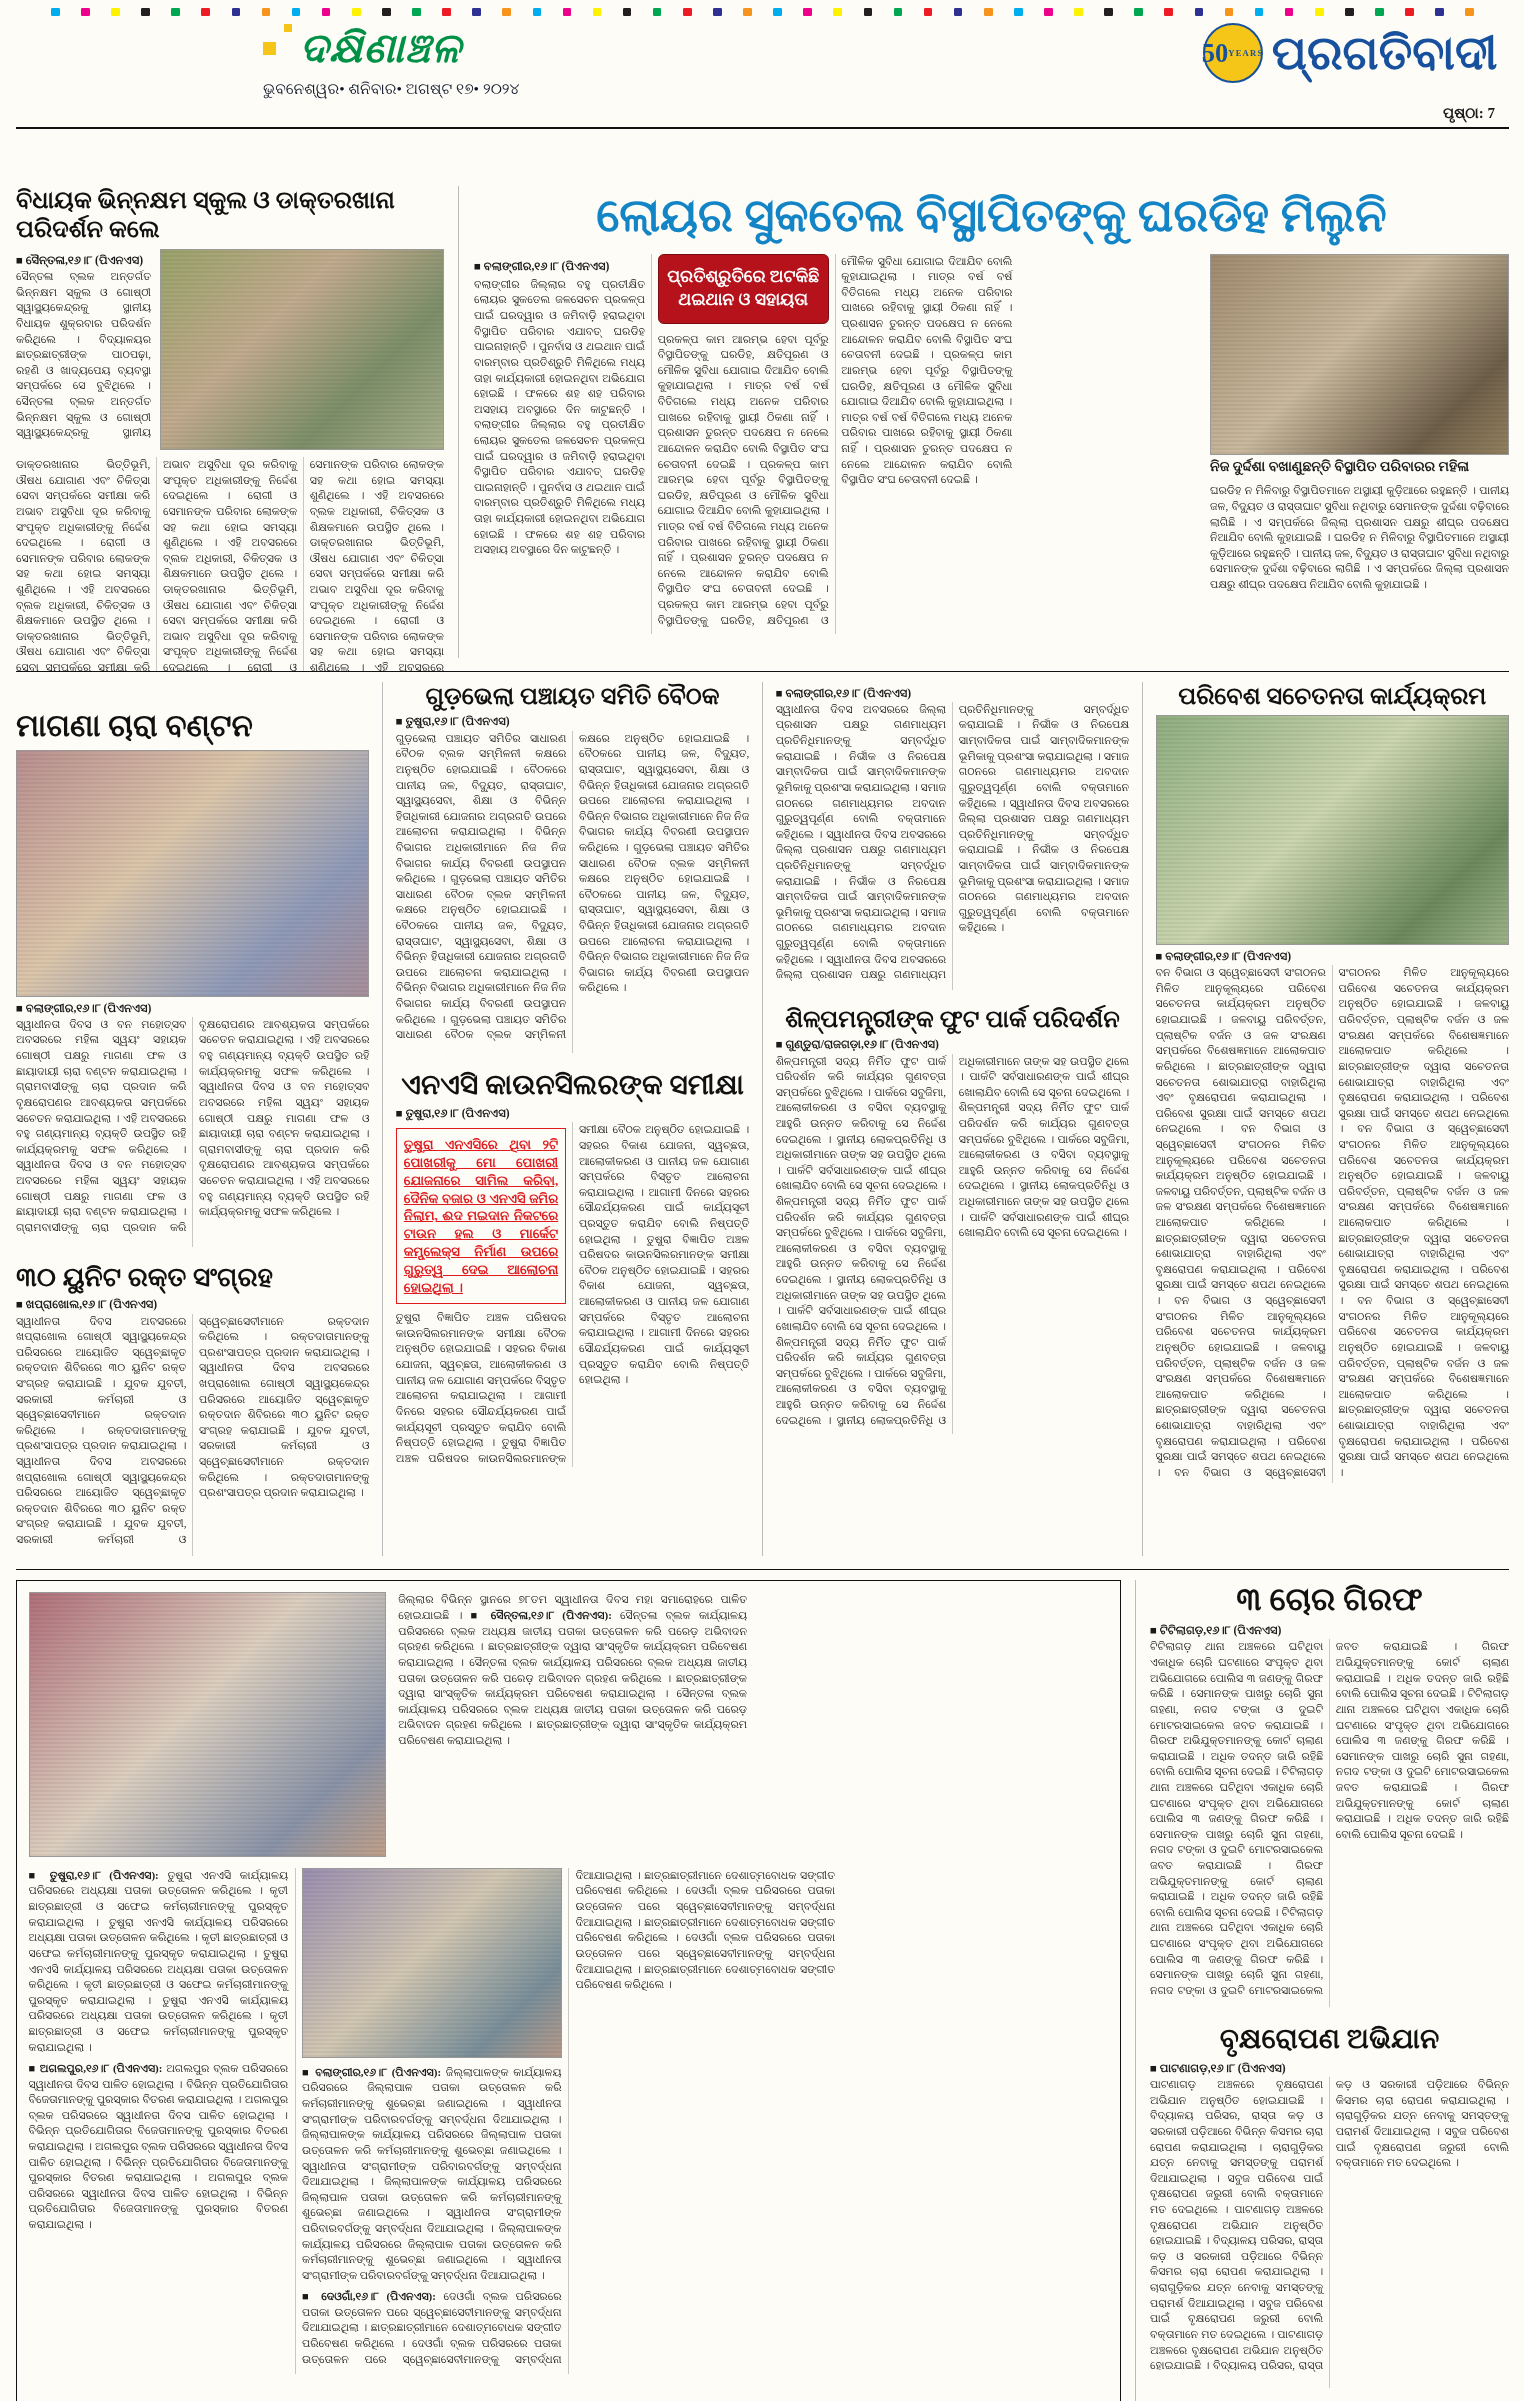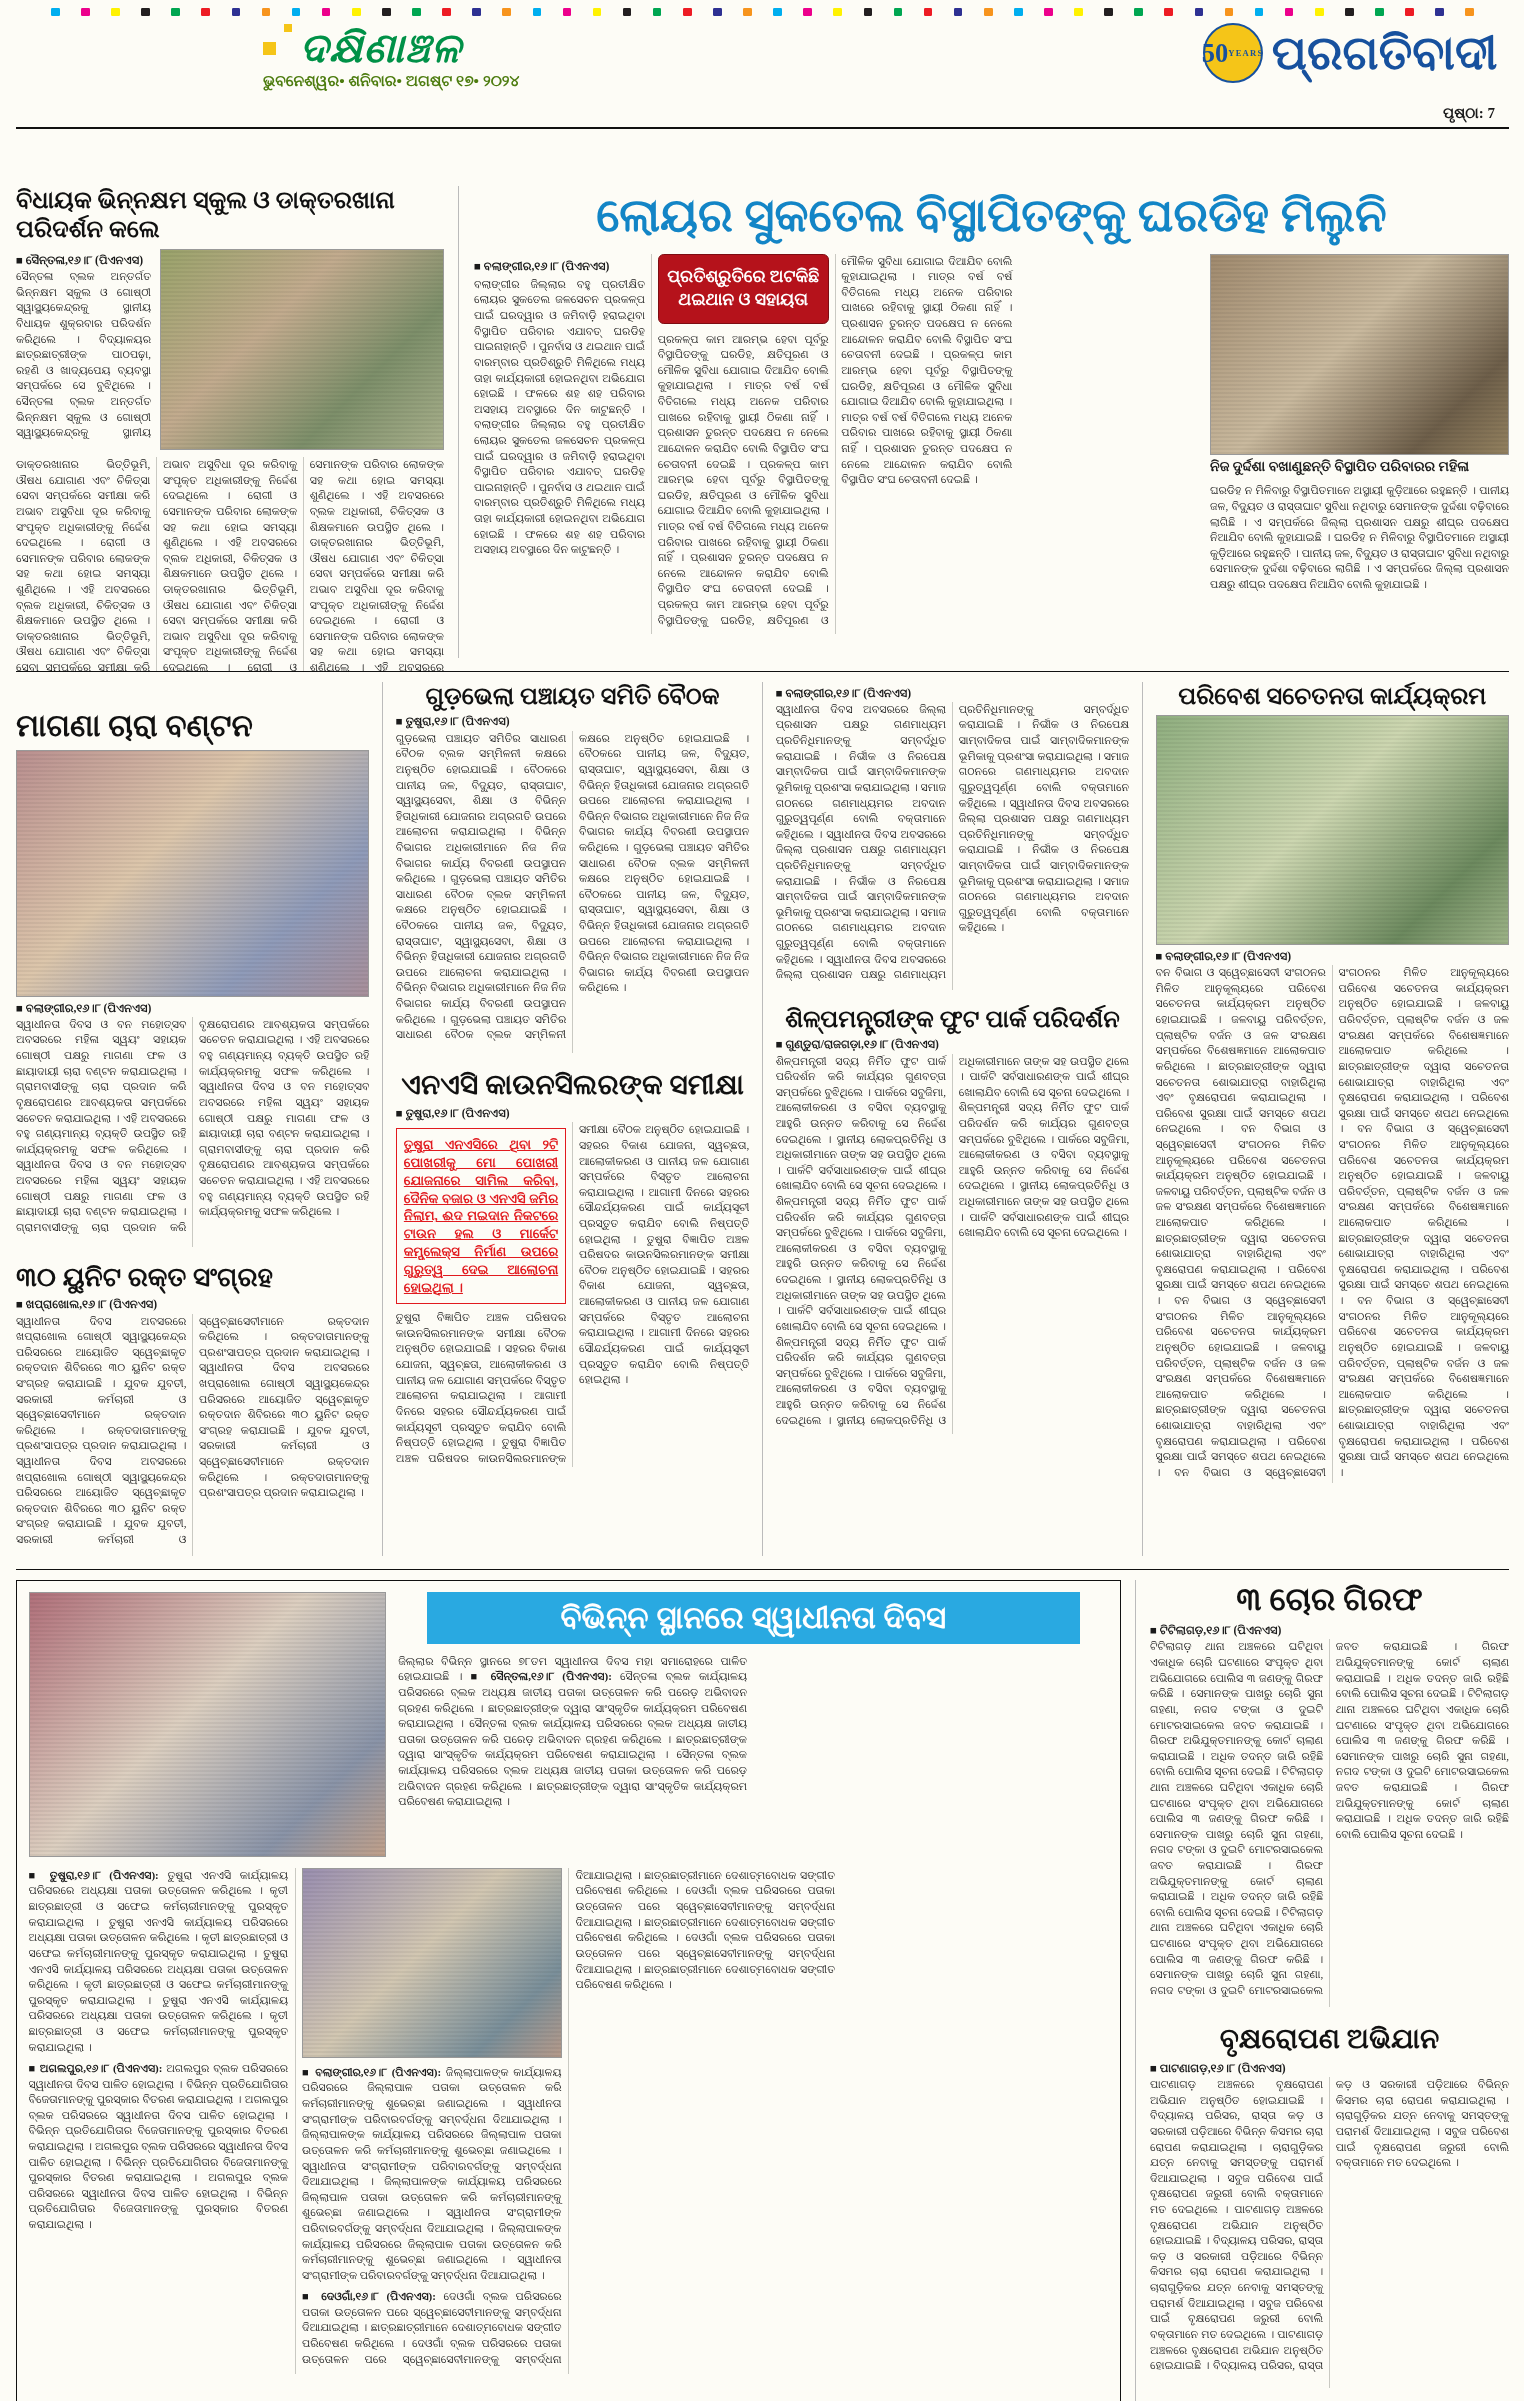--- a/index.html
+++ b/index.html
@@ -11,21 +11,21 @@
   .regmarks { display:flex; justify-content:space-between; align-items:center; height:15px; padding:0 35px; }
   .regmarks .dot { width:8.6px; height:8.6px; border-radius:1.2px; display:inline-block; }
 
   
   .masthead { position:relative; height:109px; border-bottom:2.3px solid #111; }
   .mast-center { position:absolute; left:247px; top:4.6px; }
   .title-wrap { display:flex; align-items:center; gap:8px; }
   .accent { width:12.7px; height:12.7px; background:var(--accent-yellow,#ffd400); display:inline-block; }
   .accent.a2 { width:8px; height:8px; align-self:flex-start; }
   .section-title { font-size:41px; font-weight:bold; font-style:italic; color:var(--section-green,#009147); letter-spacing:1.2px; }
-  .date-line { font-size:15.5px; font-weight:bold; color:#4d7c0f; }
+  .date-line { margin-top:8px; font-size:15.5px; font-weight:normal; color:#0f172a; }
   .brand { position:absolute; right:11.5px; top:3.5px; display:flex; align-items:center; gap:9.2px; }
   .brand-badge { width:60px; height:60px; border-radius:50%; background:var(--accent-yellow,#e8b84b); border:2.9px solid var(--brand-blue,#17519e); display:flex; flex-direction:row; align-items:center; justify-content:center; }
   .brand-badge .years-num { font-size:26.5px; font-weight:bold; color:var(--brand-blue,#17519e); line-height:1; }
   .brand-badge .years-lbl { font-size:8.6px; font-weight:bold; color:var(--brand-blue,#17519e); letter-spacing:1.2px; }
   .brand-name { font-size:47px; font-weight:bold; color:var(--brand-blue,#17519e); }
   .pagenum { position:absolute; right:14px; bottom:4.6px; font-size:15px; font-weight:bold; }
 
   
   .hl { font-weight:bold; color:#111; line-height:1.2; text-align:center; }
   .dateline { font-weight:bold; font-size:11.5px; margin:4.6px 0 2.3px; }
@@ -250,21 +250,20 @@
     </div>
 
   </section>
 
   <section class="bottom-section">
 
     <div class="indep-box">
       <div class="indep-top">
         <div class="photo tint-flag indep-photo"></div>
         <div class="indep-right">
-          <div class="banner">ବିଭିନ୍ନ ସ୍ଥାନରେ ସ୍ୱାଧୀନତା ଦିବସ</div>
           <p class="body cols2" style="height:196px;"><span>ଜିଲ୍ଲାର ବିଭିନ୍ନ ସ୍ଥାନରେ ୭୮ତମ ସ୍ୱାଧୀନତା ଦିବସ ମହା ସମାରୋହରେ ପାଳିତ ହୋଇଯାଇଛି ।</span> <span class="seg-dl">■ ସୈନ୍ତଳା,୧୬।୮ (ପିଏନଏସ):</span> <span>ସୈନ୍ତଳା ବ୍ଲକ କାର୍ଯ୍ୟାଳୟ ପରିସରରେ ବ୍ଲକ ଅଧ୍ୟକ୍ଷ ଜାତୀୟ ପତାକା ଉତ୍ତୋଳନ କରି ପରେଡ଼ ଅଭିବାଦନ ଗ୍ରହଣ କରିଥିଲେ । ଛାତ୍ରଛାତ୍ରୀଙ୍କ ଦ୍ୱାରା ସାଂସ୍କୃତିକ କାର୍ଯ୍ୟକ୍ରମ ପରିବେଷଣ କରାଯାଇଥିଲା । ସୈନ୍ତଳା ବ୍ଲକ କାର୍ଯ୍ୟାଳୟ ପରିସରରେ ବ୍ଲକ ଅଧ୍ୟକ୍ଷ ଜାତୀୟ ପତାକା ଉତ୍ତୋଳନ କରି ପରେଡ଼ ଅଭିବାଦନ ଗ୍ରହଣ କରିଥିଲେ । ଛାତ୍ରଛାତ୍ରୀଙ୍କ ଦ୍ୱାରା ସାଂସ୍କୃତିକ କାର୍ଯ୍ୟକ୍ରମ ପରିବେଷଣ କରାଯାଇଥିଲା । ସୈନ୍ତଳା ବ୍ଲକ କାର୍ଯ୍ୟାଳୟ ପରିସରରେ ବ୍ଲକ ଅଧ୍ୟକ୍ଷ ଜାତୀୟ ପତାକା ଉତ୍ତୋଳନ କରି ପରେଡ଼ ଅଭିବାଦନ ଗ୍ରହଣ କରିଥିଲେ । ଛାତ୍ରଛାତ୍ରୀଙ୍କ ଦ୍ୱାରା ସାଂସ୍କୃତିକ କାର୍ଯ୍ୟକ୍ରମ ପରିବେଷଣ କରାଯାଇଥିଲା ।</span></p>
         </div>
       </div>
       <div class="indep-body indep-cols">
         <p class="body" style="overflow:visible;"><span class="seg-dl">■ ତୁଷୁରା,୧୬।୮ (ପିଏନଏସ):</span> <span>ତୁଷୁରା ଏନଏସି କାର୍ଯ୍ୟାଳୟ ପରିସରରେ ଅଧ୍ୟକ୍ଷା ପତାକା ଉତ୍ତୋଳନ କରିଥିଲେ । କୃତୀ ଛାତ୍ରଛାତ୍ରୀ ଓ ସଫେଇ କର୍ମଚାରୀମାନଙ୍କୁ ପୁରସ୍କୃତ କରାଯାଇଥିଲା । ତୁଷୁରା ଏନଏସି କାର୍ଯ୍ୟାଳୟ ପରିସରରେ ଅଧ୍ୟକ୍ଷା ପତାକା ଉତ୍ତୋଳନ କରିଥିଲେ । କୃତୀ ଛାତ୍ରଛାତ୍ରୀ ଓ ସଫେଇ କର୍ମଚାରୀମାନଙ୍କୁ ପୁରସ୍କୃତ କରାଯାଇଥିଲା । ତୁଷୁରା ଏନଏସି କାର୍ଯ୍ୟାଳୟ ପରିସରରେ ଅଧ୍ୟକ୍ଷା ପତାକା ଉତ୍ତୋଳନ କରିଥିଲେ । କୃତୀ ଛାତ୍ରଛାତ୍ରୀ ଓ ସଫେଇ କର୍ମଚାରୀମାନଙ୍କୁ ପୁରସ୍କୃତ କରାଯାଇଥିଲା । ତୁଷୁରା ଏନଏସି କାର୍ଯ୍ୟାଳୟ ପରିସରରେ ଅଧ୍ୟକ୍ଷା ପତାକା ଉତ୍ତୋଳନ କରିଥିଲେ । କୃତୀ ଛାତ୍ରଛାତ୍ରୀ ଓ ସଫେଇ କର୍ମଚାରୀମାନଙ୍କୁ ପୁରସ୍କୃତ କରାଯାଇଥିଲା ।</span></p>
         <p class="body" style="overflow:visible; margin-top:5.8px;"><span class="seg-dl">■ ଅଗଲପୁର,୧୬।୮ (ପିଏନଏସ):</span> <span>ଅଗଲପୁର ବ୍ଲକ ପରିସରରେ ସ୍ୱାଧୀନତା ଦିବସ ପାଳିତ ହୋଇଥିଲା । ବିଭିନ୍ନ ପ୍ରତିଯୋଗିତାର ବିଜେତାମାନଙ୍କୁ ପୁରସ୍କାର ବିତରଣ କରାଯାଇଥିଲା । ଅଗଲପୁର ବ୍ଲକ ପରିସରରେ ସ୍ୱାଧୀନତା ଦିବସ ପାଳିତ ହୋଇଥିଲା । ବିଭିନ୍ନ ପ୍ରତିଯୋଗିତାର ବିଜେତାମାନଙ୍କୁ ପୁରସ୍କାର ବିତରଣ କରାଯାଇଥିଲା । ଅଗଲପୁର ବ୍ଲକ ପରିସରରେ ସ୍ୱାଧୀନତା ଦିବସ ପାଳିତ ହୋଇଥିଲା । ବିଭିନ୍ନ ପ୍ରତିଯୋଗିତାର ବିଜେତାମାନଙ୍କୁ ପୁରସ୍କାର ବିତରଣ କରାଯାଇଥିଲା । ଅଗଲପୁର ବ୍ଲକ ପରିସରରେ ସ୍ୱାଧୀନତା ଦିବସ ପାଳିତ ହୋଇଥିଲା । ବିଭିନ୍ନ ପ୍ରତିଯୋଗିତାର ବିଜେତାମାନଙ୍କୁ ପୁରସ୍କାର ବିତରଣ କରାଯାଇଥିଲା ।</span></p>
         <div class="photo tint-stage inline-photo"></div>
         <p class="body" style="overflow:visible; margin-top:5.8px;"><span class="seg-dl">■ ବଲାଙ୍ଗୀର,୧୬।୮ (ପିଏନଏସ):</span> <span>ଜିଲ୍ଲାପାଳଙ୍କ କାର୍ଯ୍ୟାଳୟ ପରିସରରେ ଜିଲ୍ଲାପାଳ ପତାକା ଉତ୍ତୋଳନ କରି କର୍ମଚାରୀମାନଙ୍କୁ ଶୁଭେଚ୍ଛା ଜଣାଇଥିଲେ । ସ୍ୱାଧୀନତା ସଂଗ୍ରାମୀଙ୍କ ପରିବାରବର୍ଗଙ୍କୁ ସମ୍ବର୍ଦ୍ଧନା ଦିଆଯାଇଥିଲା । ଜିଲ୍ଲାପାଳଙ୍କ କାର୍ଯ୍ୟାଳୟ ପରିସରରେ ଜିଲ୍ଲାପାଳ ପତାକା ଉତ୍ତୋଳନ କରି କର୍ମଚାରୀମାନଙ୍କୁ ଶୁଭେଚ୍ଛା ଜଣାଇଥିଲେ । ସ୍ୱାଧୀନତା ସଂଗ୍ରାମୀଙ୍କ ପରିବାରବର୍ଗଙ୍କୁ ସମ୍ବର୍ଦ୍ଧନା ଦିଆଯାଇଥିଲା । ଜିଲ୍ଲାପାଳଙ୍କ କାର୍ଯ୍ୟାଳୟ ପରିସରରେ ଜିଲ୍ଲାପାଳ ପତାକା ଉତ୍ତୋଳନ କରି କର୍ମଚାରୀମାନଙ୍କୁ ଶୁଭେଚ୍ଛା ଜଣାଇଥିଲେ । ସ୍ୱାଧୀନତା ସଂଗ୍ରାମୀଙ୍କ ପରିବାରବର୍ଗଙ୍କୁ ସମ୍ବର୍ଦ୍ଧନା ଦିଆଯାଇଥିଲା । ଜିଲ୍ଲାପାଳଙ୍କ କାର୍ଯ୍ୟାଳୟ ପରିସରରେ ଜିଲ୍ଲାପାଳ ପତାକା ଉତ୍ତୋଳନ କରି କର୍ମଚାରୀମାନଙ୍କୁ ଶୁଭେଚ୍ଛା ଜଣାଇଥିଲେ । ସ୍ୱାଧୀନତା ସଂଗ୍ରାମୀଙ୍କ ପରିବାରବର୍ଗଙ୍କୁ ସମ୍ବର୍ଦ୍ଧନା ଦିଆଯାଇଥିଲା ।</span></p>
         <p class="body" style="overflow:visible; margin-top:5.8px;"><span class="seg-dl">■ ଦେଓଗାଁ,୧୬।୮ (ପିଏନଏସ):</span> <span>ଦେଓଗାଁ ବ୍ଲକ ପରିସରରେ ପତାକା ଉତ୍ତୋଳନ ପରେ ସ୍ୱେଚ୍ଛାସେବୀମାନଙ୍କୁ ସମ୍ବର୍ଦ୍ଧନା ଦିଆଯାଇଥିଲା । ଛାତ୍ରଛାତ୍ରୀମାନେ ଦେଶାତ୍ମବୋଧକ ସଙ୍ଗୀତ ପରିବେଷଣ କରିଥିଲେ । ଦେଓଗାଁ ବ୍ଲକ ପରିସରରେ ପତାକା ଉତ୍ତୋଳନ ପରେ ସ୍ୱେଚ୍ଛାସେବୀମାନଙ୍କୁ ସମ୍ବର୍ଦ୍ଧନା ଦିଆଯାଇଥିଲା । ଛାତ୍ରଛାତ୍ରୀମାନେ ଦେଶାତ୍ମବୋଧକ ସଙ୍ଗୀତ ପରିବେଷଣ କରିଥିଲେ । ଦେଓଗାଁ ବ୍ଲକ ପରିସରରେ ପତାକା ଉତ୍ତୋଳନ ପରେ ସ୍ୱେଚ୍ଛାସେବୀମାନଙ୍କୁ ସମ୍ବର୍ଦ୍ଧନା ଦିଆଯାଇଥିଲା । ଛାତ୍ରଛାତ୍ରୀମାନେ ଦେଶାତ୍ମବୋଧକ ସଙ୍ଗୀତ ପରିବେଷଣ କରିଥିଲେ । ଦେଓଗାଁ ବ୍ଲକ ପରିସରରେ ପତାକା ଉତ୍ତୋଳନ ପରେ ସ୍ୱେଚ୍ଛାସେବୀମାନଙ୍କୁ ସମ୍ବର୍ଦ୍ଧନା ଦିଆଯାଇଥିଲା । ଛାତ୍ରଛାତ୍ରୀମାନେ ଦେଶାତ୍ମବୋଧକ ସଙ୍ଗୀତ ପରିବେଷଣ କରିଥିଲେ ।</span></p>
       </div>

